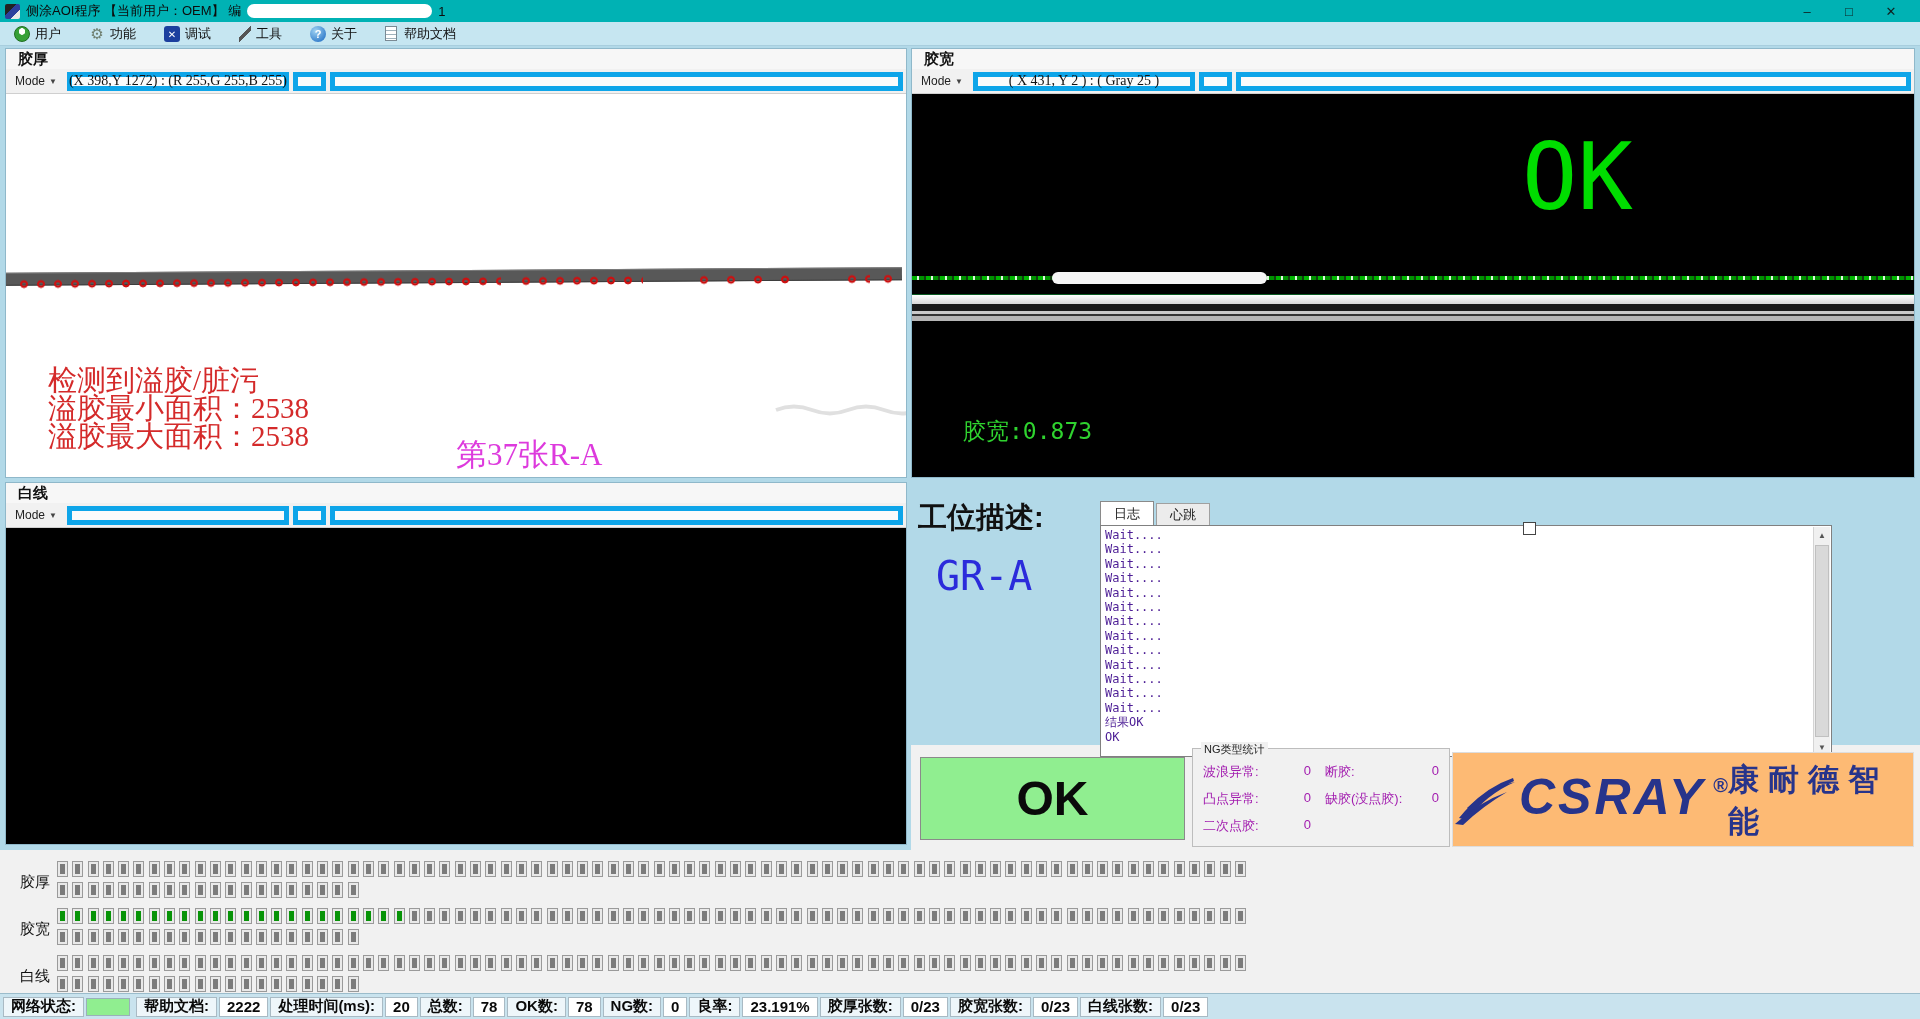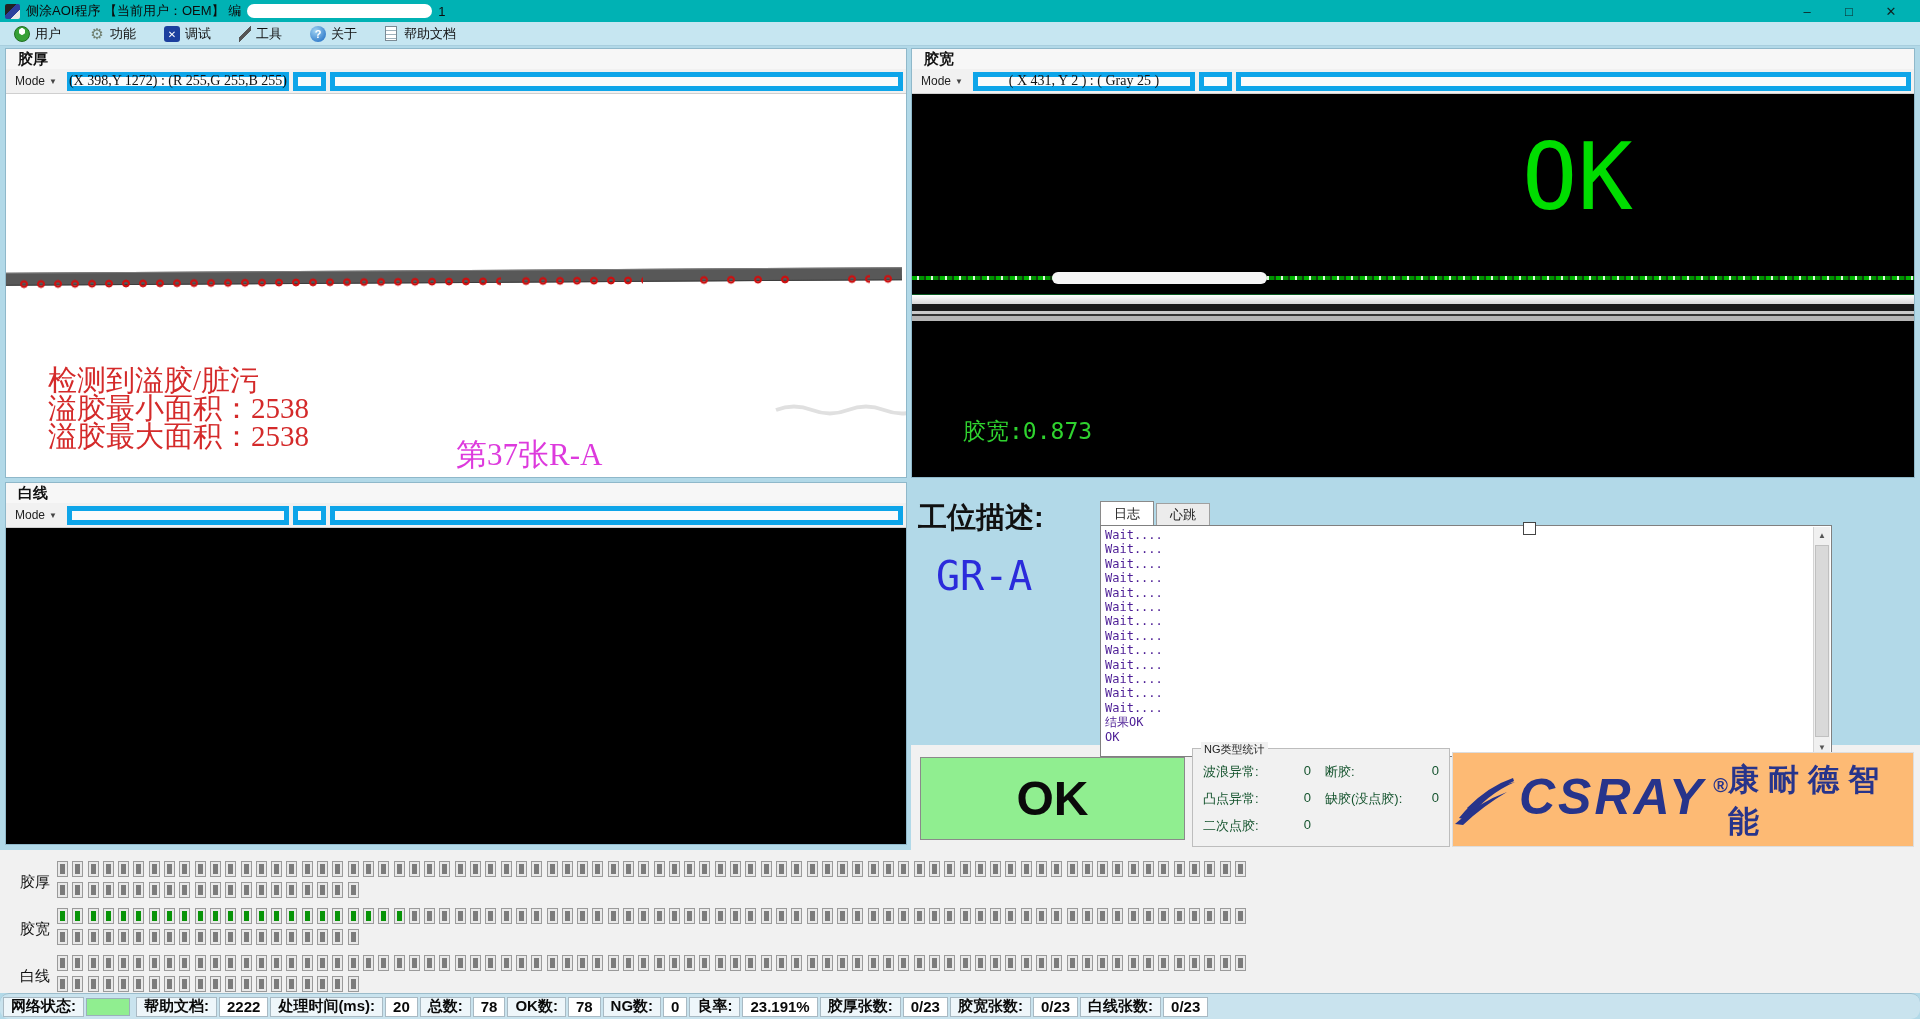--- a/index.html
+++ b/index.html
@@ -73,39 +73,39 @@
 .sb { position:absolute; right:1px; top:1px; bottom:1px; width:17px; background:#f0f0f0; border-left:1px solid #d4d4d4; }
 .sb-arrow { height:16px; display:flex; align-items:center; justify-content:center; font-size:8px; color:#555; }
 .sb-arrow.down { position:absolute; bottom:0; left:0; right:0; }
 .sb-thumb { position:absolute; left:1px; right:1px; top:18px; bottom:18px; background:#d9d9d9; border:1px solid #c0c0c0; }
 .gray-zone-right { position:absolute; left:911px; top:745px; width:1009px; height:105px; background:#f1f1f1; }
 .gray-zone-bottom { position:absolute; left:0; top:850px; width:1920px; height:143px; background:#f1f1f1; }
 .ok-button { position:absolute; left:920px; top:757px; width:265px; height:83px; background:#90ee90; border:1px solid #8a8a8a; display:flex; align-items:center; justify-content:center; font-size:48px; font-weight:700; color:#0a0a0a; }
 .ng-stats { position:absolute; left:1192px; top:748px; width:258px; height:99px; border:1px solid #bdbdbd; background:#f1f1f1; }
 .ng-stats-title { position:absolute; left:8px; top:-7px; background:#f1f1f1; padding:0 3px; font-size:11px; color:#222; }
 .ng-grid { display:grid; grid-template-columns:122px 128px; padding:14px 0 0 10px; row-gap:9px; }
-.ng-item { display:flex; font-size:13px; color:#14532d;gap:16px; }
+.ng-item { display:flex; font-size:13px; color:#a21caf;gap:16px; }
 .ng-item .v { margin-left:auto; padding-right:14px; }
 .logo-box { position:absolute; left:1452px; top:752px; width:462px; height:95px; background:#fdba74; border:1px solid #dddddd; display:flex; flex-direction:row; align-items:center; justify-content:center; }
 .logo-row { display:flex; align-items:flex-start; }
 .logo-swoosh { margin:4px 2px 0 0; }
 .logo-brand { font-size:50px; font-weight:800; font-style:italic; color:#27348b; letter-spacing:3px; line-height:46px; }
 .logo-reg { font-size:20px; font-weight:700; color:#27348b; margin-left:8px; }
 .logo-sub { font-size:31px; font-weight:700; color:#27348b; letter-spacing:9px; margin-top:2px; }
 
 
 #indicators { position:absolute; left:0; top:850px; width:1920px; height:143px; }
 .ind-label { position:absolute; left:20px; width:36px; font-size:15px; color:#111; }
 .cellrow { position:absolute; left:57px; display:flex; gap:4.3px; }
 .cell { width:11px; height:16px; background:#e9e9e9; border:1px solid #9a9a9a; display:flex; align-items:center; justify-content:center; }
 .cell i { display:block; width:5px; height:10px; background:#7b7b7b; }
 .cell.green i { background:#089408; }
 
 
-.statusbar { position:absolute; left:0; top:993px; width:1920px; height:26px; background:#c9e3ee; border-top:1px solid #9bbccb; display:flex; align-items:center; padding-left:3px;border-radius:9px; }
+.statusbar { position:absolute; left:0; top:993px; width:1920px; height:26px; background:#c9e3ee; border-top:1px solid #9bbccb; display:flex; align-items:center; padding-left:3px; }
 .sb-label, .sb-value { height:20px; display:flex; align-items:center; padding:0 7px; font-size:15px; font-weight:700; color:#0a0a0a; border:1px solid #a9bac4; background:#eef6fa; margin-right:2px; white-space:nowrap; }
 .sb-value { background:#ffffff; }
 .net-swatch { width:44px; height:18px; background:#90ee90; border:1px solid #9ab0ba; margin-right:6px; }
 .black { background:#000; }
 .white { background:#fff; }
 </style>
 </head>
 <body>
 
 <div id="app">

